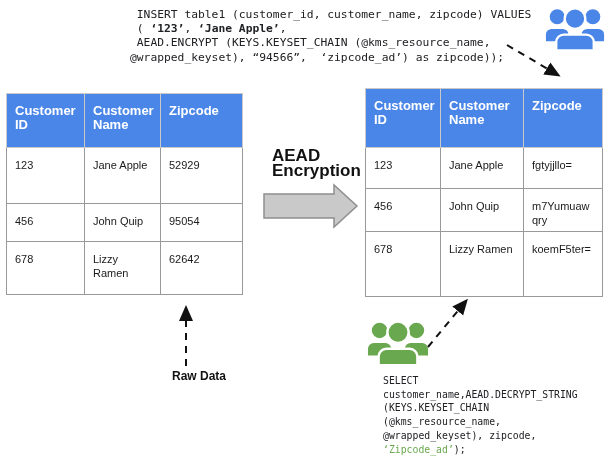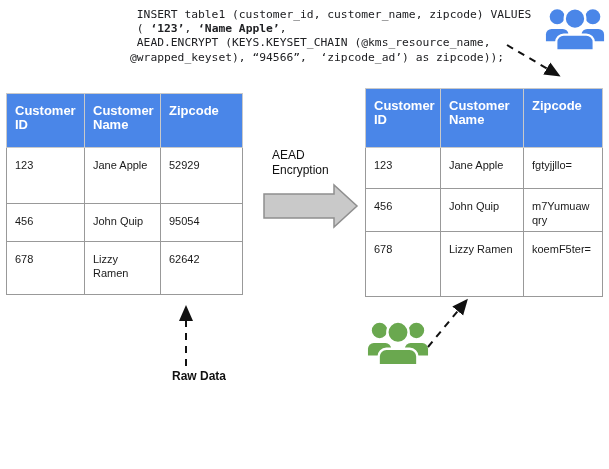--- a/index.html
+++ b/index.html
@@ -31,38 +31,38 @@
     line-height:13.5px;word-wrap:break-word;overflow-wrap:break-word;
   }
   table.left-t{left:6px;top:93px;width:236px;}
   table.left-t tr.hr{height:54px;} table.left-t tr.r1{height:56px;}
   table.left-t tr.r2{height:38px;} table.left-t tr.r3{height:53px;}
   table.right-t{left:365px;top:88px;width:237px;}
   table.right-t tr.hr{height:59px;} table.right-t tr.r1{height:41px;}
   table.right-t tr.r2{height:40px;} table.right-t tr.r3{height:65px;}
   
   .aead-label{
-    position:absolute;left:272px;top:148px;font-weight:normal;
-    font-size:12px;line-height:15px;color:#111;
+    position:absolute;left:272px;top:148px;font-weight:bold;
+    font-size:17px;line-height:15px;color:#111;
   }
   .rawdata-label{
     position:absolute;left:146px;top:369px;width:80px;text-align:right;
     font-weight:bold;font-size:12px;color:#111;
   }
   
   .overlay{position:absolute;left:0;top:0;pointer-events:none;}
   .icon-abs{position:absolute;}
 </style>
 </head>
 <body>
 
 <div class="canvas">
 
   <pre class="code code-top"><span> INSERT table1 (customer_id, customer_name, zipcode) VALUES</span>
-<span><span> ( </span><b>‘123’</b><span>, </span><b>‘Name Apple’</b><span>,</span></span>
+<span><span> ( </span><b>‘123’</b><span>, </span><b>‘Jane Apple’</b><span>,</span></span>
 <span> AEAD.ENCRYPT (KEYS.KEYSET_CHAIN (@kms_resource_name,</span>
 <span>@wrapped_keyset), “94566”,  ‘zipcode_ad’) as zipcode));</span></pre>
 
   <svg class="icon-abs" style="left:545px;top:3px;" width="60" height="50" viewBox="0 0 64 52">
     <g fill="#4a86e8">
       <circle cx="13" cy="14" r="8"></circle>
       <path d="M1,40 v-7 a6,6 0 0 1 6,-6 h12 a6,6 0 0 1 6,6 v7 z"></path>
       <circle cx="51" cy="14" r="8"></circle>
       <path d="M39,40 v-7 a6,6 0 0 1 6,-6 h12 a6,6 0 0 1 6,6 v7 z"></path>
       <circle cx="32" cy="16" r="11" stroke="#fff" stroke-width="2.5"></circle>
@@ -145,20 +145,26 @@
     </tbody>
   </table>
 
   <div class="aead-label">
     <div>AEAD</div>
     <div>Encryption</div>
   </div>
 
   <div class="rawdata-label">Raw Data</div>
 
+  <pre class="code code-bottom"><span>SELECT</span>
+<span>customer_name,AEAD.DECRYPT_STRING</span>
+<span>(KEYS.KEYSET_CHAIN</span>
+<span>(@kms_resource_name,</span>
+<span>@wrapped_keyset), zipcode,</span>
+<span><span class="green-code">‘Zipcode_ad’</span><span>);</span></span></pre>
 
   <svg class="overlay" width="609" height="469" viewBox="0 0 609 469">
     <defs>
       <marker id="ah" markerWidth="9" markerHeight="8" refX="6.5" refY="3.5" orient="auto" markerUnits="strokeWidth">
         <path d="M0,0 L8,3.5 L0,7 z" fill="#111"></path>
       </marker>
     </defs>
 
     <polygon points="264,194 334,194 334,185 357,206 334,227 334,218 264,218" fill="#c9c9c9" stroke="#8f8f8f" stroke-width="1.5"></polygon>
 

